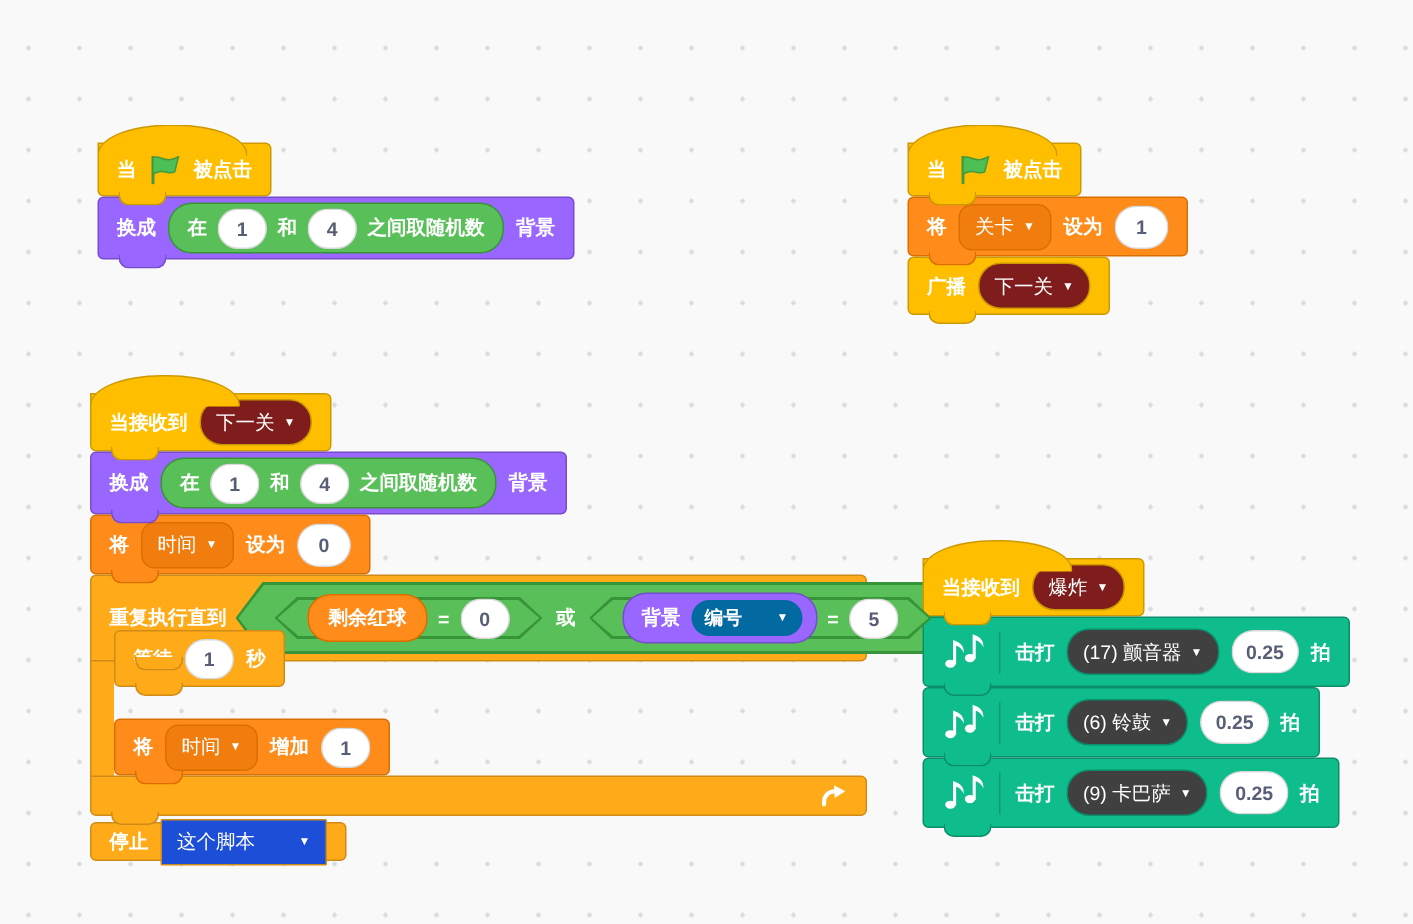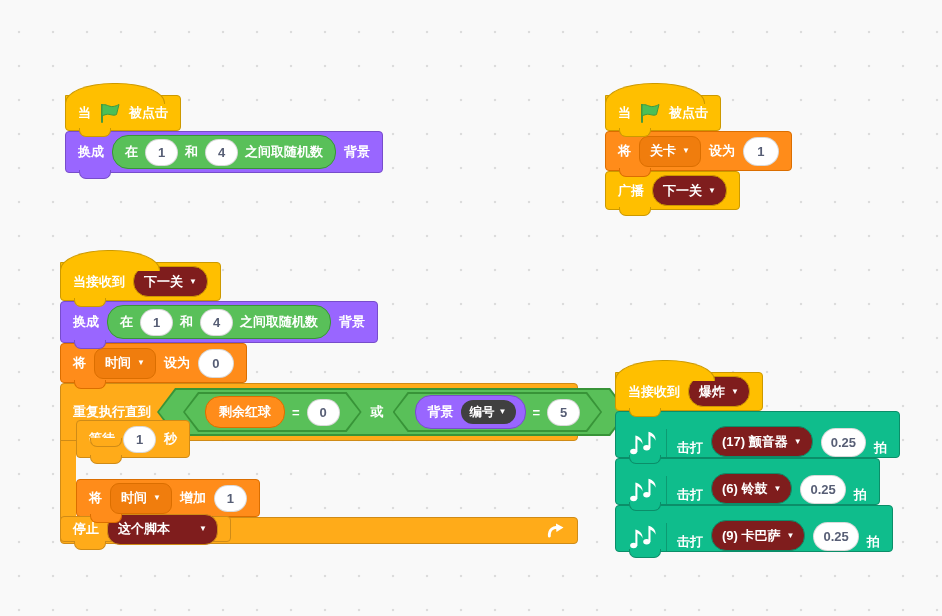--- a/index.html
+++ b/index.html
@@ -13,39 +13,39 @@
   .block{
     position:absolute;box-sizing:border-box;display:flex;align-items:center;
     gap:8px;padding:0 12px;color:#fff;font-weight:700;font-size:13px;
     border-radius:4px;border:1px solid;white-space:nowrap;
   }
   
   .ev {background:#FFBF00;border-color:#CC9900;}
   .ctl{background:#FFAB19;border-color:#CF8B17;}
   .var{background:#FF8C1A;border-color:#DB6E00;}
   .lk {background:#9966FF;border-color:#774DCB;}
-  .mus{background:#0FBD8C;border-color:#0B8E69;align-items:flex-end;}
+  .mus{background:#0FBD8C;border-color:#0B8E69;}
   .tab{
     position:absolute;bottom:-7px;left:13px;width:30px;height:8px;
     background:inherit;border:1px solid;border-color:inherit;border-top:none;
     border-radius:0 0 7px 7px;z-index:3;
   }
   .dome{
     position:absolute;top:-13px;left:-1px;width:98px;height:20px;
     background:inherit;border:1px solid;border-color:inherit;border-bottom:none;
     border-radius:48px 48px 0 0 / 20px 20px 0 0;
   }
   .field{
     display:inline-flex;align-items:center;gap:6px;height:29px;padding:0 10px;
-    border-radius:15px;font-weight:700;font-size:13px;color:#fff;border:1px solid;
+    border-radius:15px;font-weight:400;font-size:13px;color:#fff;border:1px solid;
   }
   .ev  .field{background:#7f1d1d;border-color:#CC9900;}
-  .ctl .field{background:#7f1d1d;border-color:#CF8B17;border-radius:13px;gap:29px;}
+  .ctl .field{background:#1d4ed8;border-color:#CF8B17;border-radius:1px;gap:29px;}
   .var .field{background:#F07D0D;border-color:#DB6E00;border-radius:9px;}
-  .mus .field{background:#7f1d1d;border-color:#0B8E69;}
+  .mus .field{background:#404040;border-color:#0B8E69;}
   .caret{font-size:8px;line-height:1;}
   .oval{
     display:inline-flex;align-items:center;justify-content:center;
     min-width:36px;height:29px;padding:0 9px;border-radius:15px;background:#fff;
     color:#575E75;font-weight:600;font-size:13px;border:1px solid rgba(0,0,0,0.15);
     box-sizing:border-box;
   }
   .oval.small{min-width:33px;height:27px;}
   .greenpill{
     display:inline-flex;align-items:center;gap:7px;height:32px;padding:0 12px;
@@ -55,29 +55,29 @@
     display:inline-flex;align-items:center;height:30px;padding:0 13px;
     border-radius:15px;background:#FF8C1A;border:1px solid #DB6E00;color:#fff;
     font-weight:700;font-size:13px;
   }
   .lkpill{
     display:inline-flex;align-items:center;gap:7px;height:32px;padding:0 9px 0 12px;
     border-radius:16px;background:#9966FF;border:1px solid #774DCB;color:#fff;
     font-weight:700;font-size:13px;
   }
   .lkfield{
-    display:inline-flex;align-items:center;gap:4px;height:24px;padding:0 9px;
-    border-radius:12px;background:#404040;color:#fff;font-size:12.5px;
+    display:inline-flex;align-items:center;gap:23px;height:24px;padding:0 9px;
+    border-radius:12px;background:#0369a1;color:#fff;font-size:12.5px;
   }
   .hex{position:relative;display:inline-flex;align-items:center;height:48px;padding:0 26px;gap:9px;}
   .hex>.hexbg{position:absolute;inset:0;background:#389438;
     clip-path:polygon(18px 0%,calc(100% - 18px) 0%,100% 50%,calc(100% - 18px) 100%,18px 100%,0% 50%);}
   .hex>.hexfg{position:absolute;inset:2px;background:#59C059;
     clip-path:polygon(17px 0%,calc(100% - 17px) 0%,100% 50%,calc(100% - 17px) 100%,17px 100%,0% 50%);}
-  .hex.inner{height:40px;padding:0 22px;gap:7px;}
+  .hex.inner{height:28px;padding:0 22px;gap:7px;}
   .hex.inner>.hexbg{clip-path:polygon(15px 0%,calc(100% - 15px) 0%,100% 50%,calc(100% - 15px) 100%,15px 100%,0% 50%);}
   .hex.inner>.hexfg{inset:2px;clip-path:polygon(14px 0%,calc(100% - 14px) 0%,100% 50%,calc(100% - 14px) 100%,14px 100%,0% 50%);}
   .hexc{position:relative;z-index:1;display:inline-flex;align-items:center;gap:inherit;}
   .divider{width:1px;height:28px;background:rgba(0,0,0,0.18);margin:0 2px;}
   .spine{position:absolute;box-sizing:border-box;background:#FFAB19;border-left:1px solid #CF8B17;}
   .looparrow{margin-left:auto;display:flex;align-items:center;}
 </style>
 </head>
 <body>
 
@@ -231,21 +231,21 @@
   <div class="block ctl" style="left:60px;top:517px;height:27px;width:518px;border-top-left-radius:0;border-top-right-radius:4px;">
     <span class="looparrow">
       <svg width="19" height="17" viewBox="0 0 20 18">
         <path d="M3.5 15 C3 8 8.5 4.5 13 6.5" fill="none" stroke="#fff" stroke-width="3" stroke-linecap="round"></path>
         <path d="M10.5 1.5 L18.5 5.8 L11 10.5 Z" fill="#fff"></path>
       </svg>
     </span>
     <div class="tab"></div>
   </div>
 
-  <div class="block ctl" style="left:60px;top:516px;height:26px;min-width:138px;">
+  <div class="block ctl" style="left:60px;top:548px;height:26px;min-width:138px;">
     <span>停止</span>
     <span class="field">
       <span>这个脚本</span>
       <span class="caret">▼</span>
     </span>
   </div>
 
   <div class="block ev" style="left:615px;top:372px;height:39px;min-width:137px;border-top-left-radius:0;">
     <div class="dome"></div>
     <span>当接收到</span>

